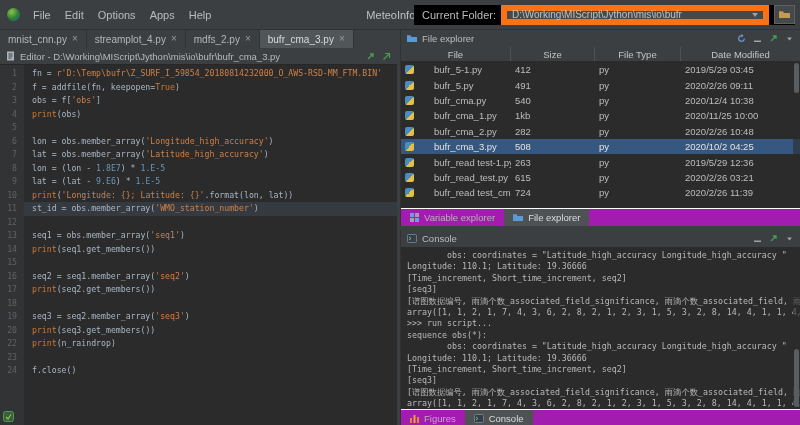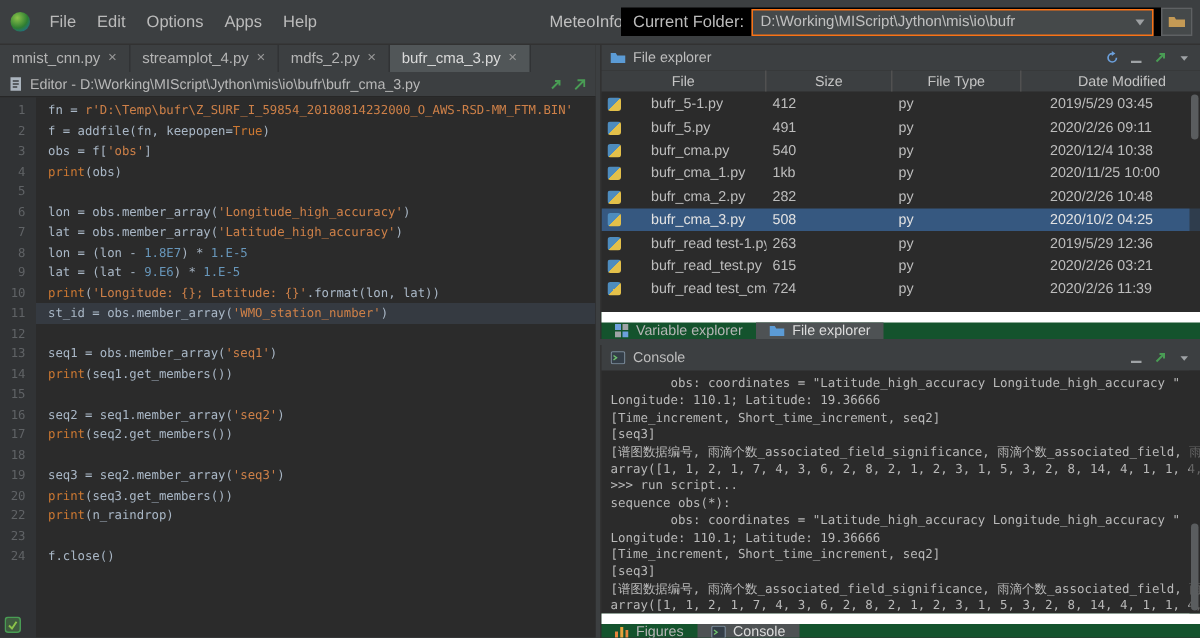--- a/index.html
+++ b/index.html
@@ -6,21 +6,21 @@
   html,body{width:800px;height:425px;overflow:hidden;}
   body{background:#3c3f41;font-family:"Liberation Sans",sans-serif;font-size:11px;color:#bbbbbb;position:relative;}
 
   
   .topbar{position:absolute;top:0;left:0;width:100%;height:30px;display:flex;align-items:center;padding:0 5px;border-bottom:1px solid #323232;}
   .logo{width:13px;height:13px;border-radius:50%;flex:none;margin:0 6px 0 2px;
         background:radial-gradient(circle at 35% 30%,#8bc34a 0%,#2e7d32 55%,#1565c0 100%);}
   .menu-item{padding:3px 7px;cursor:default;}
   .window-title{position:absolute;left:0;right:0;text-align:center;pointer-events:none;color:#c0c0c0;}
   .folder-bar{margin-left:auto;display:flex;align-items:center;gap:5px;z-index:2;background:#000000;padding-left:8px;}
-  .combo{width:268px;height:18px;background:#45494a;border:1px solid #f97316;display:flex;align-items:center;padding:4px 5px;font-size:10px;color:#c0c0c0;}
+  .combo{width:268px;height:18px;background:#45494a;border:6px solid #f97316;display:flex;align-items:center;padding:4px 5px;font-size:10px;color:#c0c0c0;}
   .combo .val{flex:1;white-space:nowrap;overflow:hidden;}
   .caret-down{width:0;height:0;border-left:3.5px solid transparent;border-right:3.5px solid transparent;border-top:4px solid #9da0a2;margin-left:4px;flex:none;}
   .folder-btn{width:21px;height:19px;border:1px solid #5e6163;background:#45494a;display:flex;align-items:center;justify-content:center;}
 
   
   .editor-panel{position:absolute;top:30px;left:0;width:397px;bottom:0;background:#2b2b2b;display:flex;flex-direction:column;}
   .doc-tabs{height:18px;background:#3c3f41;display:flex;align-items:stretch;font-size:10px;flex:none;}
   .doc-tab{display:flex;align-items:center;gap:5px;padding:0 8px;border-right:1px solid #313335;color:#b5b5b5;cursor:default;white-space:nowrap;}
   .doc-tab.active{background:#515658;color:#dadada;}
   .doc-tab .close{color:#989898;font-size:10px;line-height:1;}
@@ -51,23 +51,23 @@
   .fe-hrow{display:flex;height:15px;background:#3c3f41;font-size:9.5px;color:#c4c4c4;flex:none;border-bottom:1px solid #2b2b2b;}
   .fe-hcell{text-align:center;line-height:15px;border-right:1px solid #515151;white-space:nowrap;overflow:hidden;}
   .fe-body{flex:1;overflow:hidden;position:relative;}
   .fe-row{display:flex;height:15.4px;align-items:center;font-size:9.5px;color:#bdbdbd;cursor:default;}
   .fe-row.selected{background:var(--selection-blue,#365880);color:#e2e2e2;}
   .fe-cell{padding:0 4px;white-space:nowrap;overflow:hidden;}
   .namecell{display:flex;align-items:center;gap:20px;}
   .col0{width:110px;flex:none;}
   .col1{width:84px;flex:none;}
   .col2{width:86px;flex:none;}
-  .col3{flex:1;border-right:none;margin-left:15px;}
-
-  .dock-tabs{height:18px;background:#14532d;display:flex;align-items:stretch;border-top:7px solid #ffffff;font-size:9.5px;flex:none;}
+  .col3{flex:1;border-right:none;}
+
+  .dock-tabs{height:18px;background:#a21caf;display:flex;align-items:stretch;border-top:1px solid #ffffff;font-size:9.5px;flex:none;}
   .dock-tab{display:flex;align-items:center;gap:5px;padding:0 9px;color:#b5b5b5;cursor:default;white-space:nowrap;}
   .dock-tab.active{background:#4e5254;color:#dcdcdc;}
 
   .splitter-h{height:4px;background:#3c3f41;flex:none;}
 
   .console-panel{flex:1;background:#2b2b2b;display:flex;flex-direction:column;border-left:1px solid #323232;position:relative;}
   .console-out{flex:1;overflow:hidden;padding:3px 0 0 6px;font-family:"DejaVu Sans Mono",monospace;font-size:8.3px;line-height:11.4px;color:#b9b9b9;}
   .console-line{white-space:pre;height:11.4px;overflow:hidden;}
 
   .vscroll{position:absolute;right:0;width:7px;background:rgba(43,43,43,0.6);}

